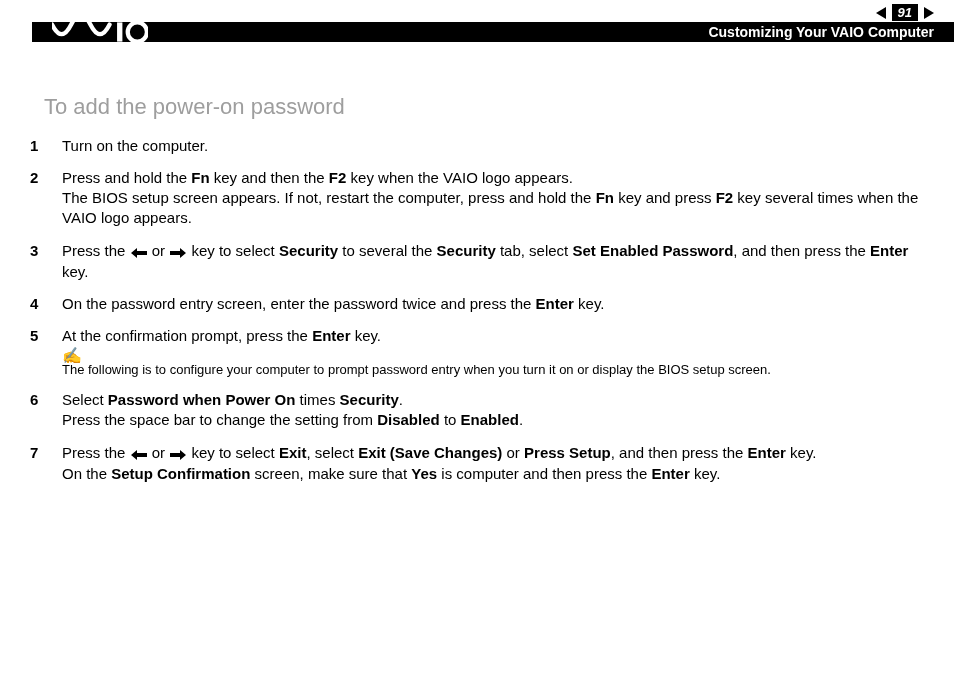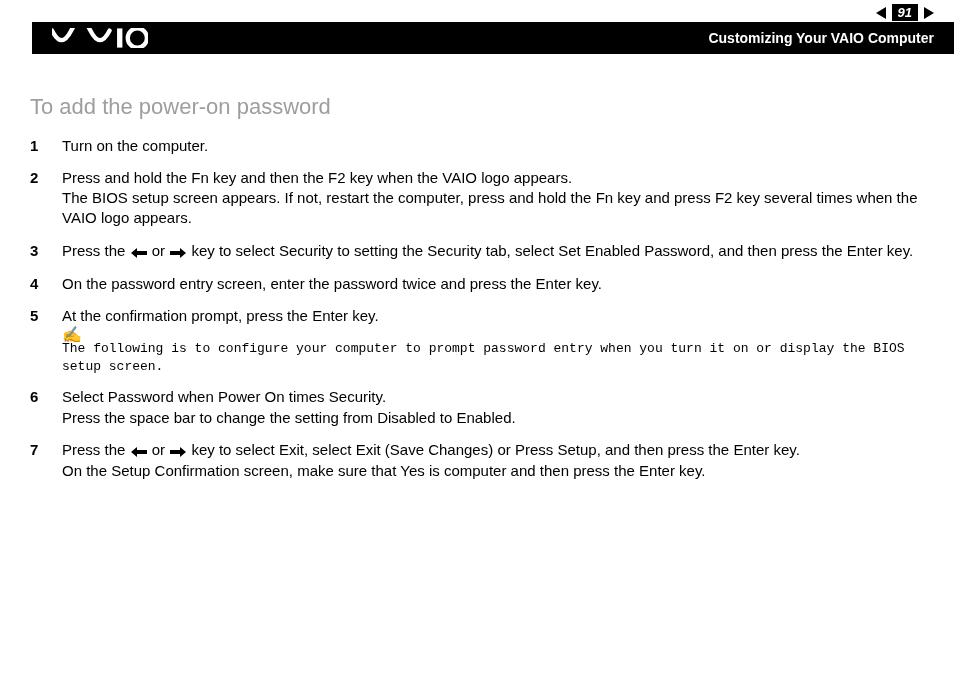--- a/index.html
+++ b/index.html
@@ -50,21 +50,21 @@
     padding: 1px 6px;
     font-style: italic;
     font-weight: bold;
     font-size: 13px;
   }
   .black-bar {
     position: absolute;
     top: 22px;
     left: 0;
     right: 0;
-    height: 32px;
+    height: 20px;
     background: #000;
     display: flex;
     align-items: center;
     justify-content: space-between;
     padding: 0 20px;
     box-sizing: border-box;
   }
   .vaio-logo {
     color: #fff;
     font-family: Arial, sans-serif;
@@ -82,20 +82,21 @@
     padding: 30px 30px 0 30px;
     font-size: 15px;
     line-height: 1.35;
   }
   .heading {
     color: #9e9e9e;
     font-size: 22px;
     font-weight: normal;
     margin-bottom: 14px;
     font-family: Arial, Helvetica, sans-serif;
+    margin-left: 14px;
   }
   ol.steps {
     list-style: none;
     padding: 0;
     margin: 0;
     counter-reset: step;
   }
   ol.steps > li {
     counter-increment: step;
     position: relative;
@@ -117,32 +118,32 @@
   }
   .note-icon {
     position: absolute;
     left: 32px;
     top: -16px;
     color: #7bb8d9;
     font-size: 16px;
   }
   .note-text {
     font-size: 13px;
-    font-family: Liberation Mono, monospace;
+    font-family: Liberation Sans, sans-serif;
   }
   .inline-arrow {
     display: inline-block;
     vertical-align: middle;
     margin: 0 1px;
   }
   .inline-arrow.left svg, .inline-arrow.right svg {
     display: inline-block;
     vertical-align: middle;
   }
-  b { font-weight: normal; text-align: right; }
+  b { font-weight: bold; text-align: right; }
 </style>
 </head>
 <body>
 
 <div class="header">
   <div class="nav-row">
     <span class="nav-arrow left"></span>
     <span class="page-num-box">91</span>
     <span class="nav-arrow right"></span>
   </div>
@@ -169,21 +170,21 @@
     <li>
       <span>Press and hold the </span><b>Fn</b><span> key and then the </span><b>F2</b><span> key when the VAIO logo appears.</span><br>
       <span>The BIOS setup screen appears. If not, restart the computer, press and hold the </span><b>Fn</b><span> key and press </span><b>F2</b><span> key several times when the VAIO logo appears.</span>
     </li>
 
     <li>
       <span>Press the </span><span class="inline-arrow left"><svg width="16" height="10">
             <polygon points="0,5 6,0 6,3 16,3 16,7 6,7 6,10" fill="#000"></polygon>
           </svg></span><span> or </span><span class="inline-arrow right"><svg width="16" height="10">
             <polygon points="16,5 10,0 10,3 0,3 0,7 10,7 10,10" fill="#000"></polygon>
-          </svg></span><span> key to select </span><b>Security</b><span> to setting the </span><b>Security</b><span> tab, select </span><b>Set Enabled Password</b><span>, and then press the </span><b>Enter</b><span> key.</span>
+          </svg></span><span> key to select </span><b>Security</b><span> to several the </span><b>Security</b><span> tab, select </span><b>Set Enabled Password</b><span>, and then press the </span><b>Enter</b><span> key.</span>
     </li>
 
     <li>
       <span>On the password entry screen, enter the password twice and press the </span><b>Enter</b><span> key.</span><br>
     </li>
 
     <li>
       <span>At the confirmation prompt, press the </span><b>Enter</b><span> key.</span>
 
       <div class="note-block" style="padding-left:0; margin-top:14px;">

